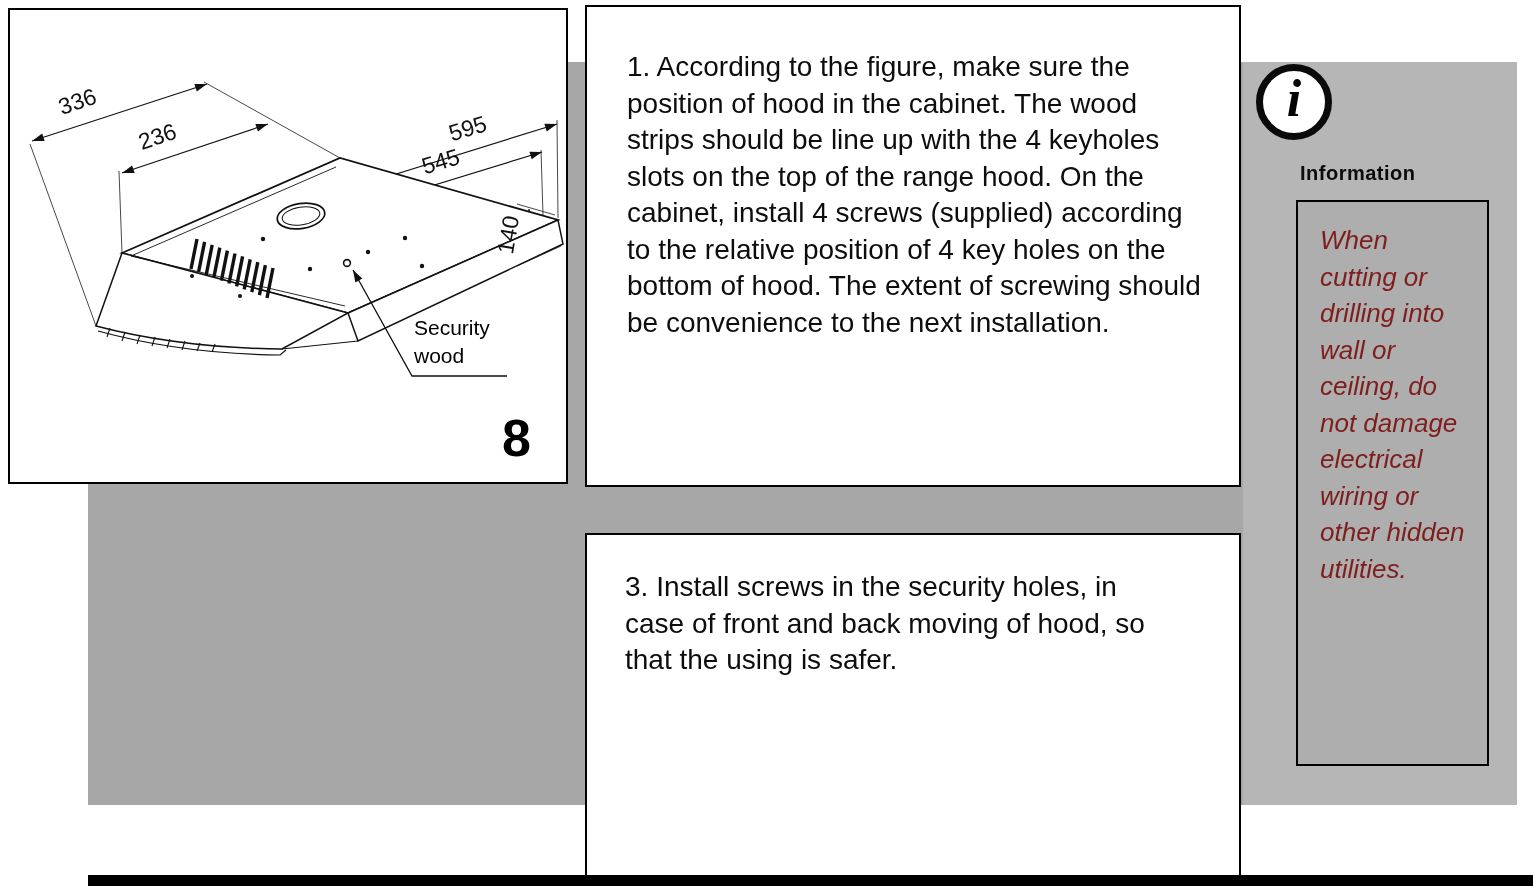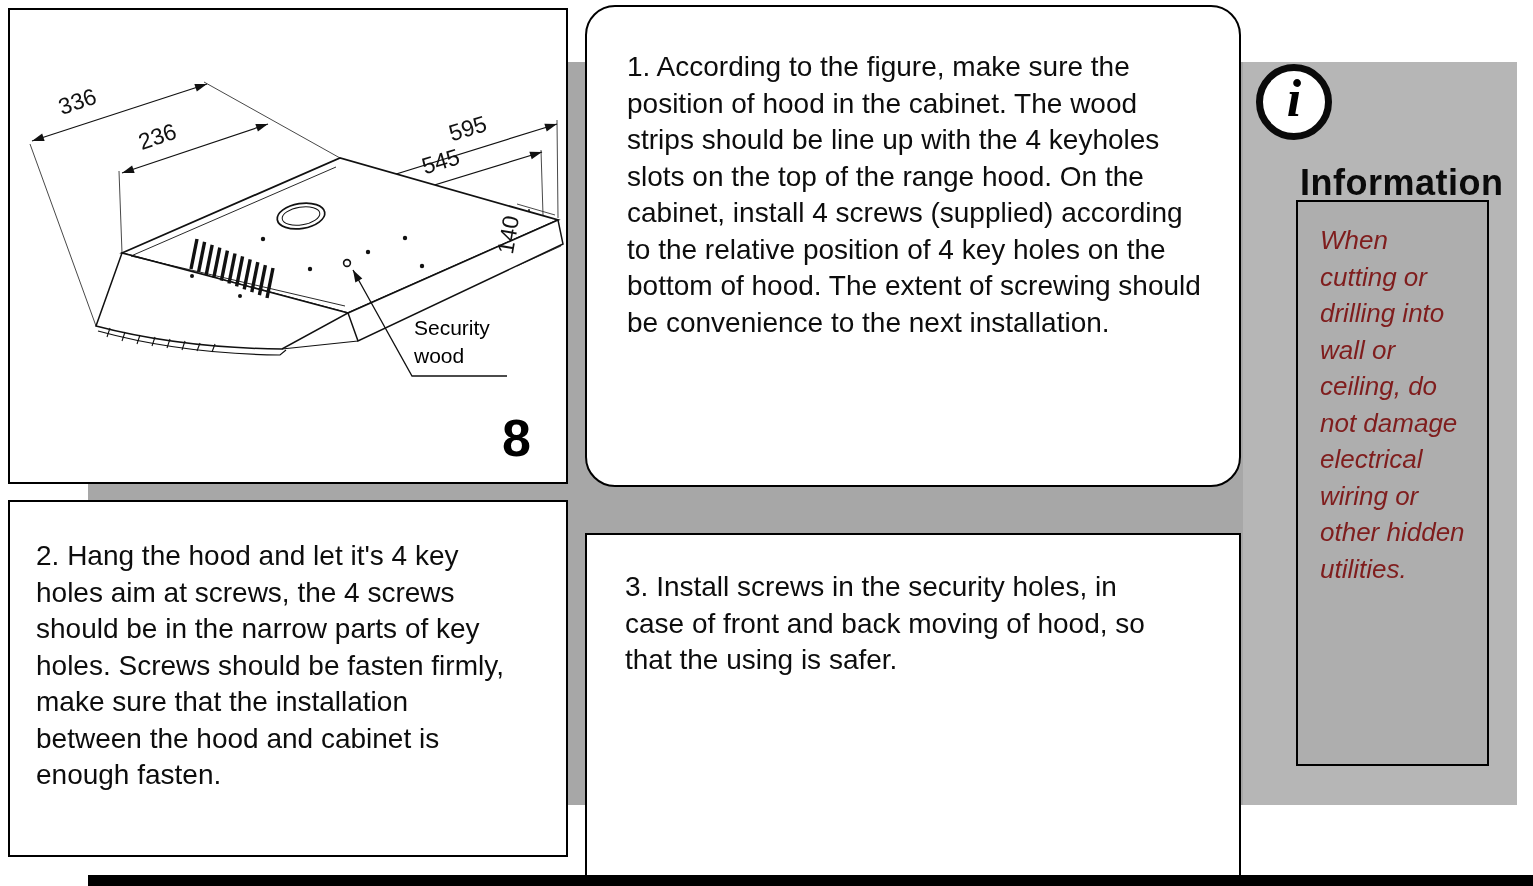--- a/index.html
+++ b/index.html
@@ -7,21 +7,21 @@
   .page { position:relative; width:1533px; height:886px; background:#fff; overflow:hidden; }
 
   .backdrop { position:absolute; left:88px; top:62px; width:1155px; height:743px;
               background:var(--backdrop,#a7a7a7); }
   .sidebar  { position:absolute; left:1243px; top:62px; width:274px; height:743px;
               background:var(--sidebar,#b6b6b6); }
   .bottom-bar { position:absolute; left:88px; top:875px; width:1445px; height:11px; background:#000; }
 
   .panel { position:absolute; background:#fff; border:2px solid #000; }
   .panel-a { left:8px;   top:8px;   width:560px; height:476px; }
-  .panel-b { left:585px; top:5px;   width:656px; height:482px;border-radius:30px; }
+  .panel-b { left:585px; top:5px;   width:656px; height:482px; }
   .panel-c { left:8px;   top:500px; width:560px; height:357px; }
   .panel-d { left:585px; top:505px; width:656px; height:352px;margin-top:28px; }
 
   .step-text { color:#0d0d0d; font-size:28px; line-height:36.5px; }
   .panel-b .step-text { padding:42px 36px 0 40px; }
   .panel-c .step-text { padding:36px 60px 0 26px; }
   .panel-d .step-text { padding:34px 84px 0 38px; }
 
   
   .diagram-wrap { position:absolute; inset:0; }
@@ -31,21 +31,21 @@
                     font-size:21px; line-height:28px; color:#000; }
   .big-number { position:absolute; left:492px; top:398px; font-size:52px; font-weight:900;
                 color:#000; letter-spacing:1px; }
 
   
   .info-circle { position:absolute; left:1256px; top:64px; width:76px; height:76px;
                  background:#fff; border:7px solid #0a0a0a; border-radius:50%;
                  display:flex; align-items:center; justify-content:center; }
   .info-circle span { font-family:"Liberation Serif", serif; font-style:italic; font-weight:bold;
                       font-size:52px; color:#000; line-height:1; margin-top:-6px; }
-  .sidebar-title { position:absolute; left:1300px; top:162px; font-size:36px; font-weight:bold;
+  .sidebar-title { position:absolute; left:1300px; top:162px; font-size:20px; font-weight:bold;
                    color:#0b0b0b; letter-spacing:0.5px; }
   .info-panel { position:absolute; left:1296px; top:200px; width:193px; height:566px;
                 background:var(--info_panel,#aeaeae); border:2px solid #000;
                 padding:20px 12px 0 22px; }
   .info-note { font-style:italic; font-size:26px; line-height:36.5px; color:#7f1d1d; max-width:148px; }
 </style>
 </head>
 <body style="--backdrop: #a7a7a7; --sidebar: #b6b6b6; --info_panel: #aeaeae;">
 
 <div class="page">
@@ -145,23 +145,20 @@
 
       <div class="security-label">Security wood</div>
       <div class="big-number">8</div>
     </div>
   </div>
 
   <div class="panel panel-b">
     <div class="step-text">1. According to the figure, make sure the position of hood in the cabinet. The wood strips should be line up with the 4 keyholes slots on the top of the range hood. On the cabinet, install 4 screws (supplied) according to the relative position of 4 key holes on the bottom of hood. The extent of screwing should be convenience to the next installation.</div>
   </div>
 
-  <div class="panel panel-c">
-    <div class="step-text">2. Hang the hood and let it's 4 key holes aim at screws, the 4 screws should be in the narrow parts of key holes. Screws should be fasten firmly, make sure that the installation between the hood and cabinet is enough fasten.</div>
-  </div>
 
   <div class="panel panel-d">
     <div class="step-text">3. Install screws in the security holes, in case of front and back moving of hood, so that the using is safer.</div>
   </div>
 
   <div class="info-circle">
     <span>i</span>
   </div>
   <div class="sidebar-title">Information</div>
   <div class="info-panel">

